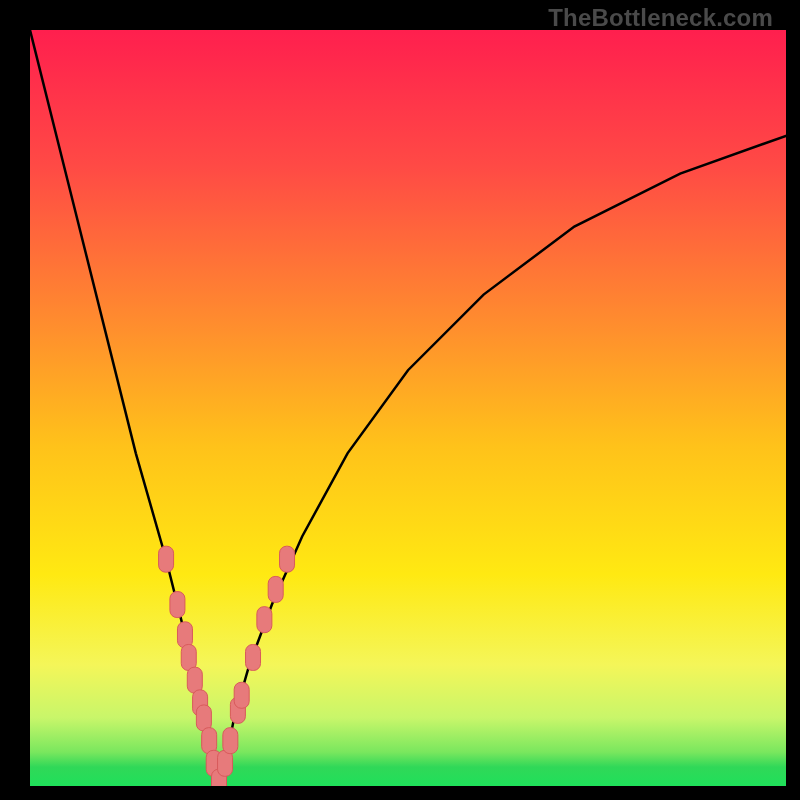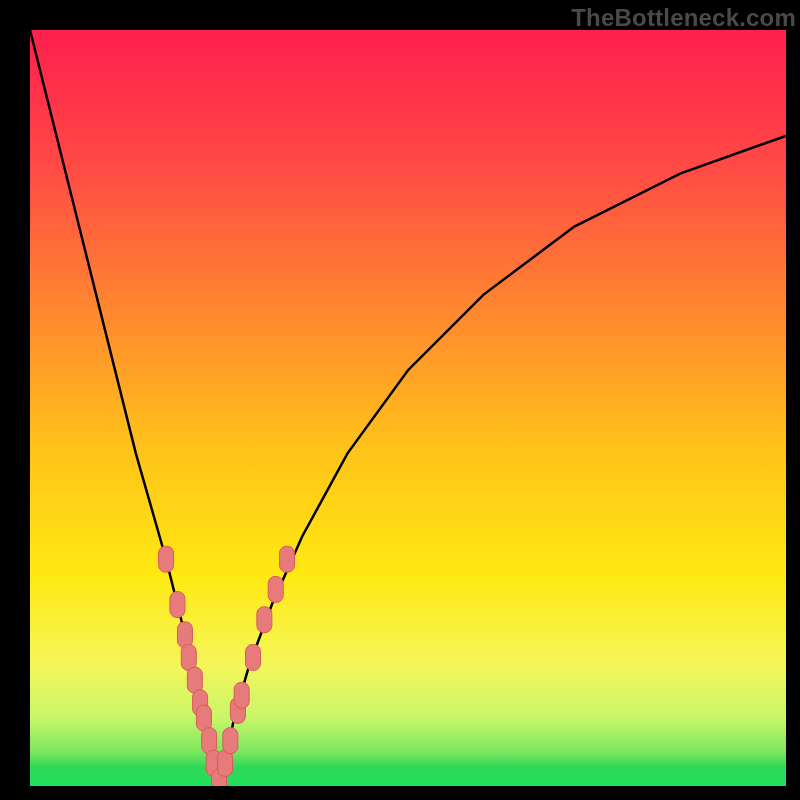--- a/index.html
+++ b/index.html
@@ -25,21 +25,21 @@
     height: 756px;
     overflow: hidden;
   }
   .gradient {
     position: absolute;
     left: 0; top: 0; right: 0; bottom: 0;
   }
   .watermark {
     position: absolute;
     top: 4px;
-    right: 4px;
+    right: 27px;
     color: #4a4a4a;
     font-size: 24px;
     font-weight: 600;
     letter-spacing: 0.2px;
     z-index: 10;
   }
   svg.curve-layer {
     position: absolute;
     left: 0; top: 0;
     width: 756px; height: 756px;

